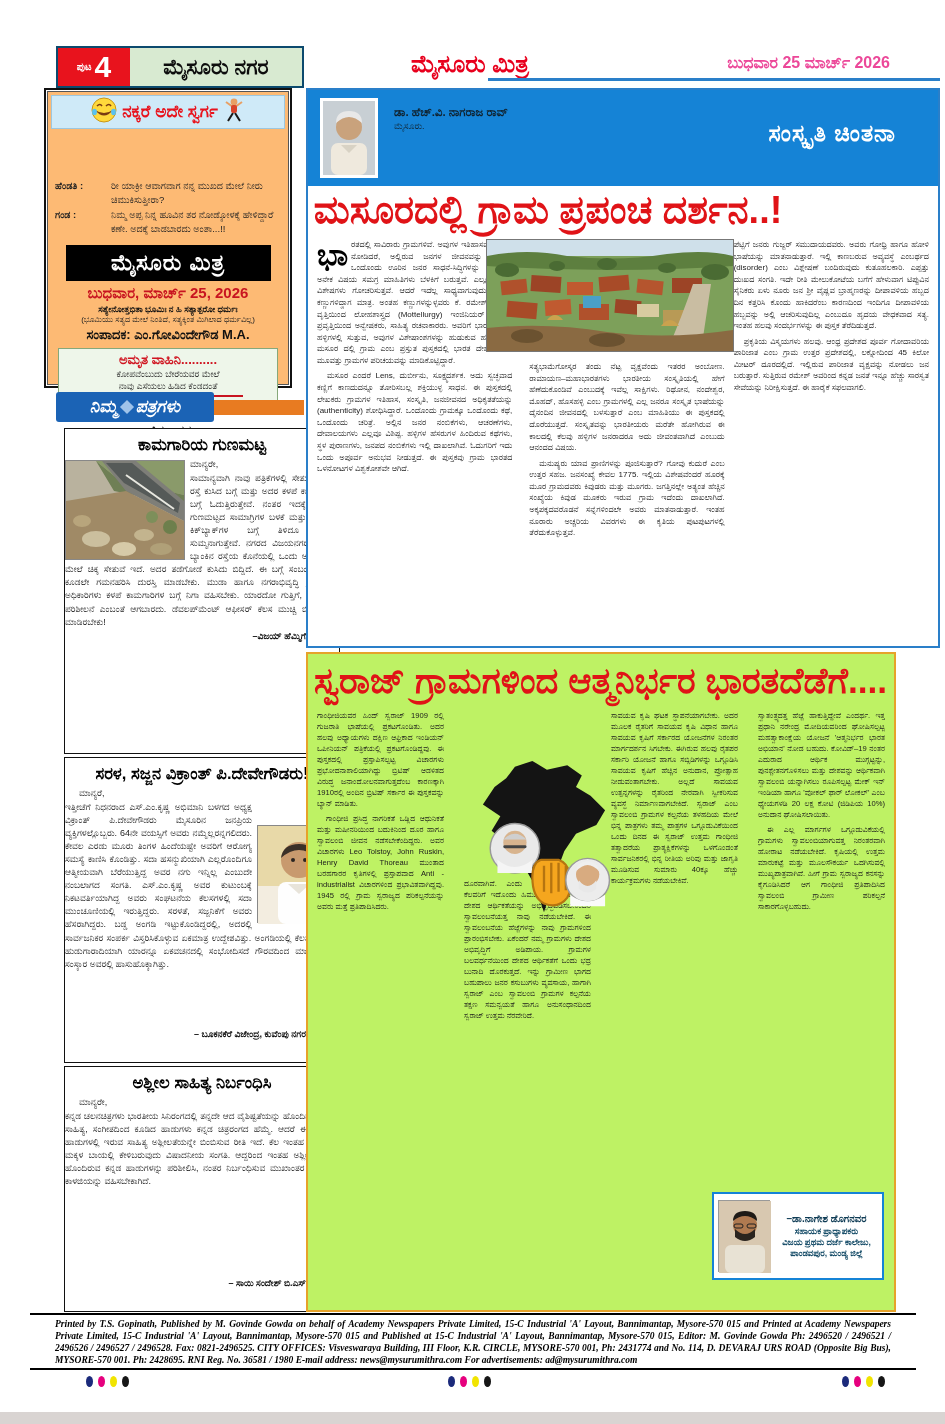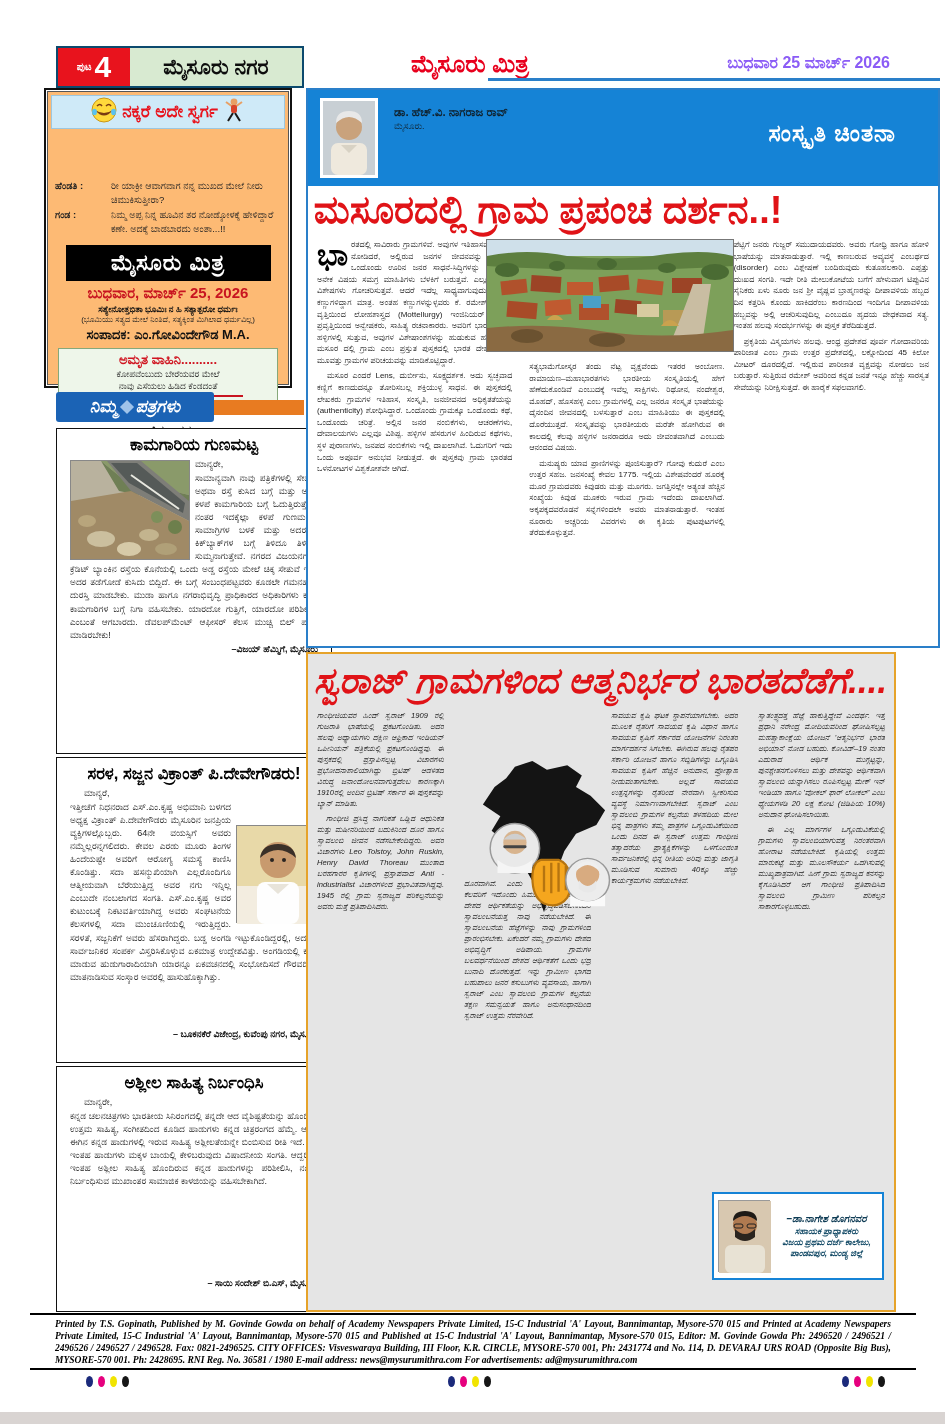--- a/index.html
+++ b/index.html
@@ -7,21 +7,21 @@
         font-family:"Liberation Sans",sans-serif;color:#111;}
   [data-interactable]{box-sizing:border-box;}
   
   .hdr-left{position:absolute;left:56px;top:46px;width:248px;height:42px;border:2px solid #0c4a6e;
             display:flex;background:#d8ead1;}
   .pagebox{width:72px;height:100%;background:#e8131d;color:#fff;display:flex;align-items:center;justify-content:center;gap:3px;}
   .pagebox .plabel{font-size:10px;font-weight:bold;}
   .pagebox .pnum{font-size:30px;font-weight:bold;line-height:1;}
   .hdr-section{flex:1;display:flex;align-items:center;justify-content:center;font-size:21px;font-weight:bold;color:#0d0d0d;}
   .hdr-title{position:absolute;left:340px;top:50px;width:260px;text-align:center;color:#e8001d;font-weight:bold;font-size:24px;}
-  .hdr-date{position:absolute;left:690px;top:54px;width:200px;text-align:right;font-size:16px;font-weight:bold;color:#8b5cf6;}
+  .hdr-date{position:absolute;left:690px;top:54px;width:200px;text-align:right;font-size:16px;font-weight:bold;color:#ec4899;}
   .hdr-rule{position:absolute;left:488px;top:78px;width:452px;height:3px;background:#2a7fc9;}
   
   .adbox{position:absolute;left:44px;top:88px;width:248px;height:300px;border:2px solid #111;background:#fdba74;
          box-shadow:0 0 0 1px #fff inset,0 0 0 2px #555 inset;}
   .joke-strip{margin:5px;height:34px;background:#cfeaf8;border:1px solid #9cc7e0;display:flex;align-items:center;justify-content:center;gap:5px;}
   .joke-title{color:#e8131d;font-weight:bold;font-size:17px;}
   .joke-dialog{padding:2px 9px;font-size:9.5px;line-height:1.5;color:#222;margin-top:48px;}
   .joke-row{display:flex;gap:4px;}
   .joke-row .lbl{width:52px;font-weight:bold;flex:none;}
   .mast-black{margin:7px auto 3px;width:205px;height:36px;background:#000;color:#fff;display:flex;align-items:center;justify-content:center;
@@ -37,21 +37,21 @@
   .proverbs{display:flex;align-items:center;gap:4px;padding:0 14px;flex-direction:column;}
   .prov-labels div{font-weight:bold;font-size:11px;line-height:1.6;}
   .prov-brace{font-size:30px;font-weight:bold;line-height:1;}
   .prov-texts div{font-size:8.5px;line-height:1.9;}
   
   .letters-hdr{position:absolute;left:56px;top:392px;width:248px;height:32px;}
   .letters-hdr .blue{position:absolute;left:0;top:0;width:158px;height:30px;background:#1b63b5;border-radius:3px;
                      color:#fff;font-weight:bold;font-style:italic;font-size:17px;display:flex;align-items:center;justify-content:center;gap:4px;}
   .letters-hdr .diamond{width:10px;height:10px;background:#9fc3ea;transform:rotate(45deg);}
   .letters-hdr .orange{position:absolute;left:158px;top:8px;width:90px;height:15px;background:#e87b21;}
-  .letterbox{position:absolute;left:56px;width:276px;border:1.5px solid #111;background:#fff;padding:4px 13px;}
+  .letterbox{position:absolute;left:64px;width:276px;border:1.5px solid #111;background:#fff;padding:4px 0;}
   .lt1{top:428px;height:326px;}
   .lt2{top:757px;height:306px;}
   .lt3{top:1066px;height:246px;}
   .letter-title{text-align:center;font-weight:bold;font-size:16.5px;margin:2px 0 4px;color:#000;}
   .letter-body{font-size:9px;line-height:1.45;text-align:justify;color:#1c1c1c;overflow:hidden;}
   .letter-sal{font-size:9px;margin:0 0 1px 14px;}
   .letter-sign{text-align:right;font-weight:bold;font-size:9px;margin-top:2px;}
   .roadphoto{float:left;width:120px;height:100px;margin:2px 5px 2px 0;border:1px solid #888;}
   .vikrant{float:right;width:82px;height:98px;margin:38px 0 2px 5px;border:1px solid #888;}
   
@@ -65,21 +65,21 @@
   .ma-headline{color:#e01317;font-weight:bold;font-size:39px;line-height:1.05;padding:4px 6px 2px;white-space:nowrap;
                transform:scaleX(.97);transform-origin:left;}
   .ma-body{position:relative;display:flex;gap:9px;padding:6px 9px;height:392px;overflow:hidden;}
   .ma-col{flex:1;font-size:8px;line-height:1.45;text-align:justify;color:#1a1a1a;overflow:hidden;}
   .ma-col p{margin:0 0 4px;text-indent:10px;}
   .ma-col p.first{text-indent:0;}
   .dropcap{float:left;font-size:30px;line-height:.9;font-weight:bold;margin:2px 3px 0 0;color:#000;}
   .villagephoto{position:absolute;left:178px;top:6px;width:248px;height:113px;border:1px solid #777;z-index:2;}
   .ma-col.c2{padding-top:122px;margin-left:8px;}
   
-  .sec-art{position:absolute;left:306px;top:652px;width:590px;height:660px;border:2.5px solid #e6a32a;background:#e5e5e5;font-style:italic;}
+  .sec-art{position:absolute;left:306px;top:652px;width:590px;height:660px;border:2.5px solid #e6a32a;background:#bef264;}
   .sa-headline{color:#e01317;font-weight:bold;font-size:36px;padding:6px 6px 2px;white-space:nowrap;transform:scaleX(.98);transform-origin:left;}
   .sa-body{position:relative;display:flex;gap:20px;padding:6px 9px;height:586px;overflow:hidden;}
   .sa-col{flex:1;font-size:7.6px;line-height:1.45;text-align:justify;color:#1a1a1a;overflow:hidden;}
   .sa-col p{margin:0 0 4px;text-indent:9px;}
   .sa-col p.first{text-indent:0;}
   .indiagfx{position:absolute;left:160px;top:54px;width:152px;height:160px;z-index:2;}
   .sa-col.c2{padding-top:168px;}
   .credit{position:absolute;right:10px;bottom:10px;width:172px;height:88px;border:2px solid #1583d6;background:#fff;
           display:flex;align-items:center;gap:5px;padding:4px;z-index:3;}
   .credit .cphoto{width:52px;height:72px;border:1px solid #999;flex:none;}

